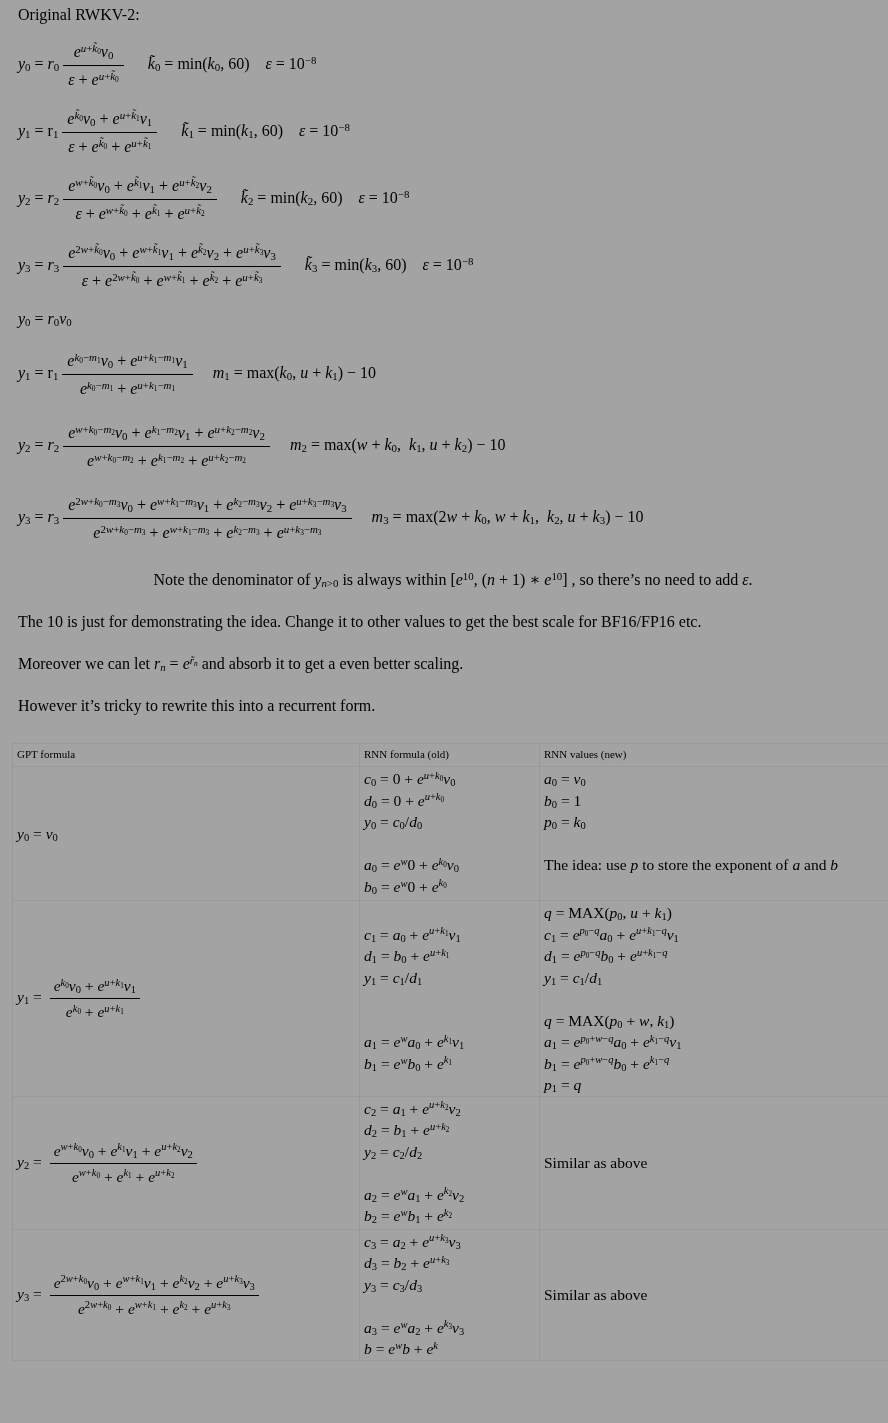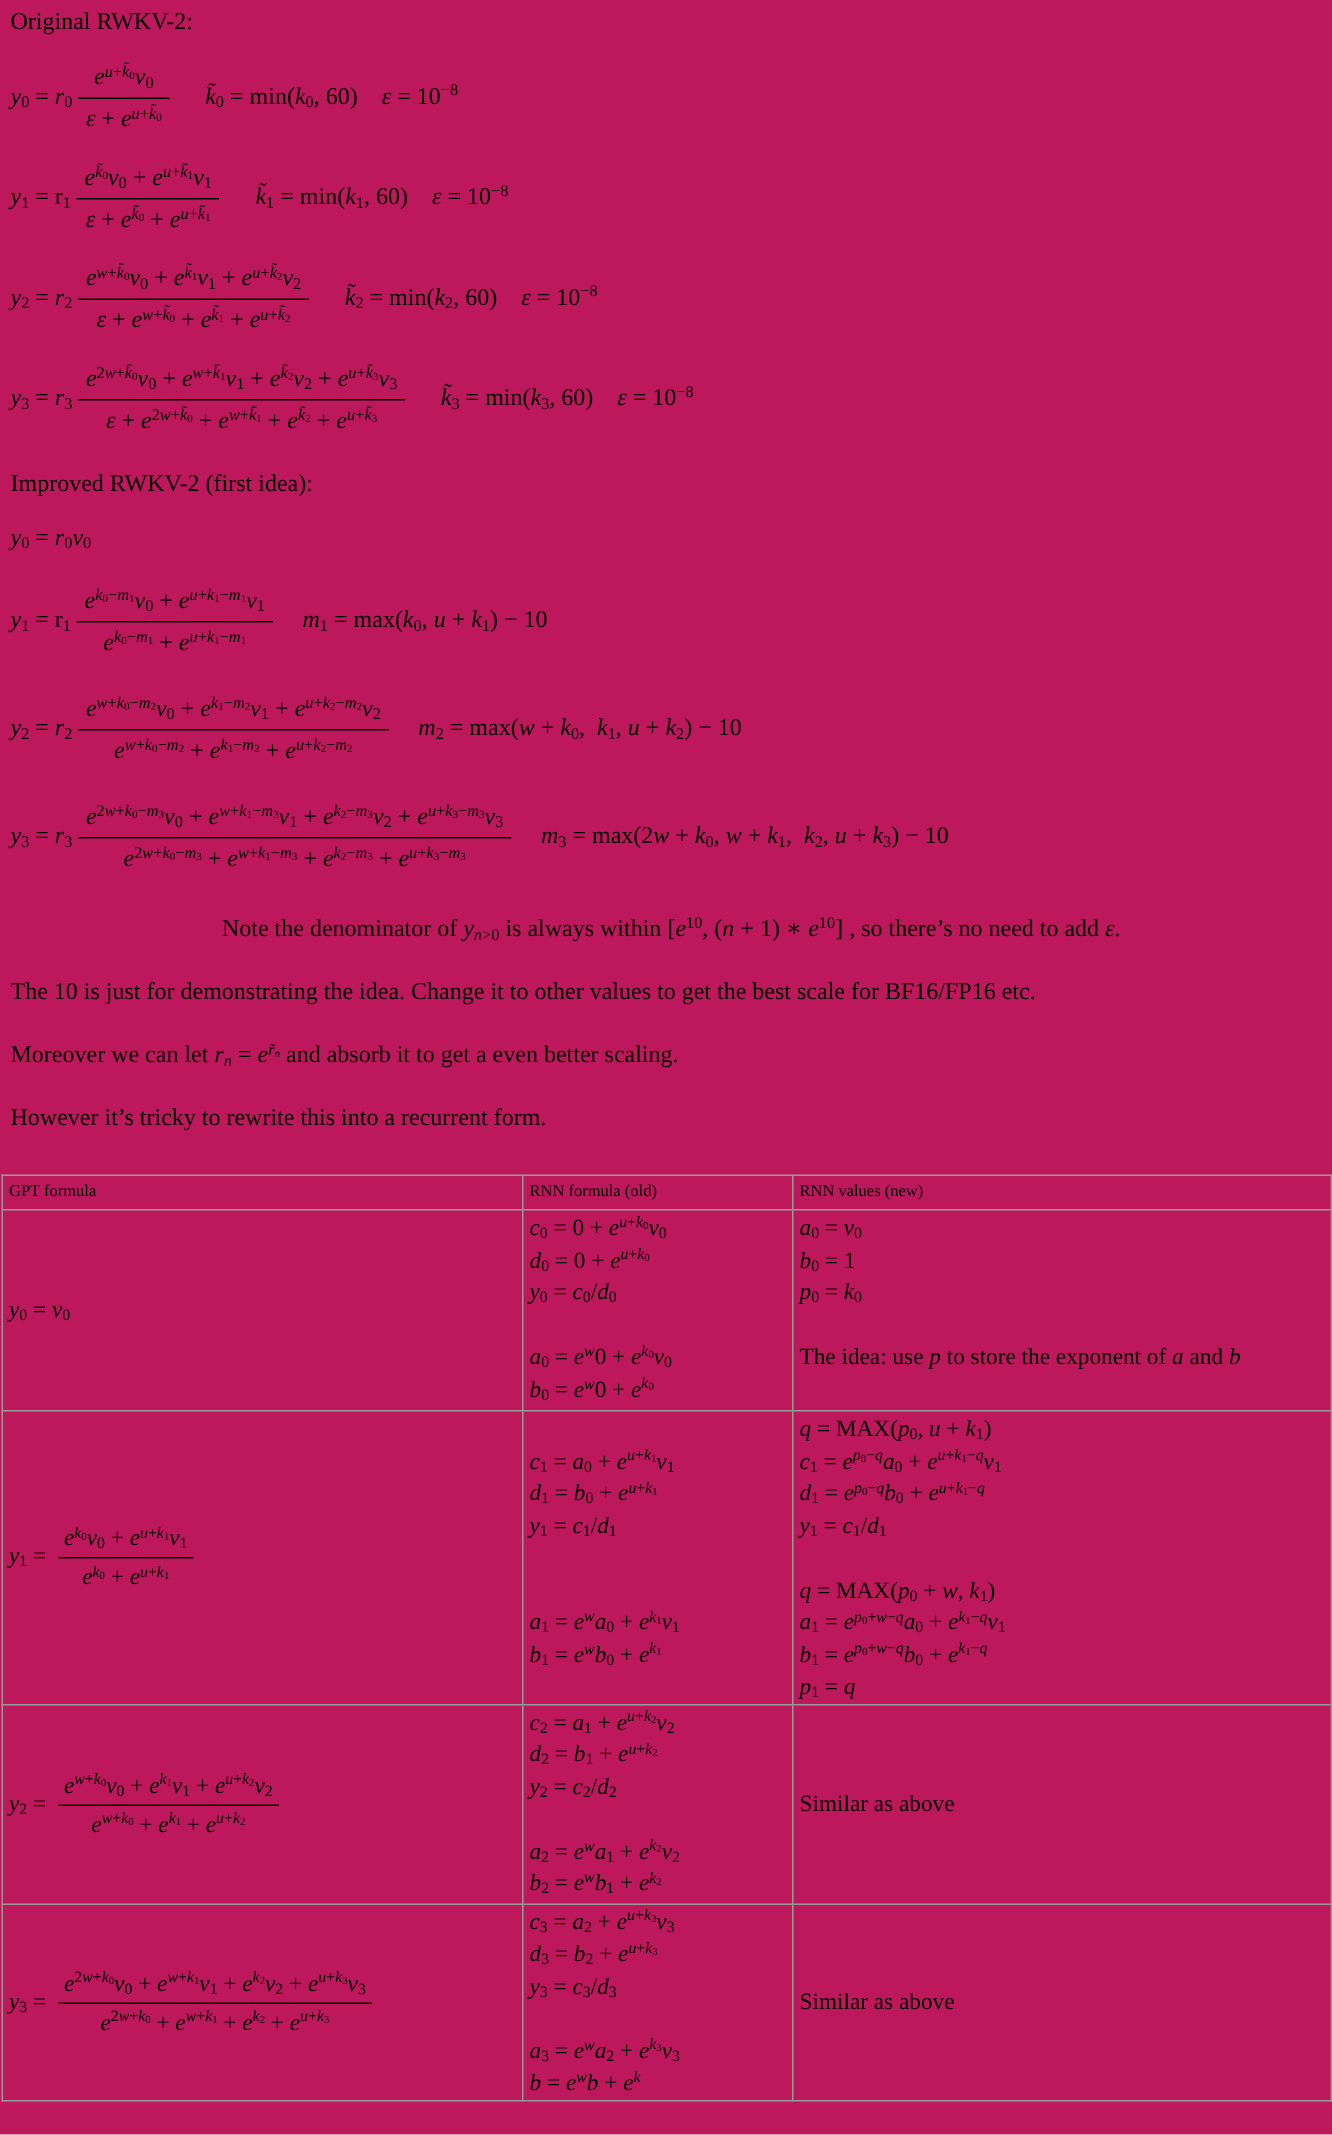--- a/index.html
+++ b/index.html
@@ -2,24 +2,24 @@
 <html><head>
 <meta charset="utf-8">
 <style>
   * { box-sizing: border-box; }
   html, body { margin: 0; padding: 0; background: #ffffff; }
   .page {
     position: relative;
     width: 888px;
     height: 1423px;
     overflow: hidden;
-    background: #be185d;
+    background: #a3a3a3;
     color: #000000;
     font-family: "Liberation Serif", "DejaVu Serif", serif;
-    padding: 5px 0 0 7px;
+    padding: 5px 0 0 18px;
   }
   .title { font-size: 16px; line-height: 20px; }
   .title.sect { margin-top: 20px; }
 
   .eq { font-size: 16px; margin: 14px 0; white-space: nowrap; }
   .eq.single { margin: 16px 0; line-height: 20px; }
   .eq.imp { margin: 19px 0; }
 
   .para { font-size: 16px; line-height: 22px; margin: 20px 0 0; }
   .para.first { margin-top: 24px; text-align: center; }
@@ -77,21 +77,20 @@
         </span></span>  <span class="m"><i>k̃</i><sub>1</sub> = <span class="rm">min</span>(<i>k</i><sub>1</sub>, 60)</span> <span class="m"><i>ε</i> = 10<sup>−8</sup></span></div>
   <div class="eq"><span class="m"><i>y</i><sub>2</sub> = <i>r</i><sub>2</sub><span class="frac">
           <span class="fnum"><i>e</i><sup><i>w</i>+<i>k̃</i><sub>0</sub></sup><i>v</i><sub>0</sub> + <i>e</i><sup><i>k̃</i><sub>1</sub></sup><i>v</i><sub>1</sub> + <i>e</i><sup><i>u</i>+<i>k̃</i><sub>2</sub></sup><i>v</i><sub>2</sub></span>
           <span class="fden"><i>ε</i> + <i>e</i><sup><i>w</i>+<i>k̃</i><sub>0</sub></sup> + <i>e</i><sup><i>k̃</i><sub>1</sub></sup> + <i>e</i><sup><i>u</i>+<i>k̃</i><sub>2</sub></sup></span>
         </span></span>  <span class="m"><i>k̃</i><sub>2</sub> = <span class="rm">min</span>(<i>k</i><sub>2</sub>, 60)</span> <span class="m"><i>ε</i> = 10<sup>−8</sup></span></div>
   <div class="eq"><span class="m"><i>y</i><sub>3</sub> = <i>r</i><sub>3</sub><span class="frac">
           <span class="fnum"><i>e</i><sup>2<i>w</i>+<i>k̃</i><sub>0</sub></sup><i>v</i><sub>0</sub> + <i>e</i><sup><i>w</i>+<i>k̃</i><sub>1</sub></sup><i>v</i><sub>1</sub> + <i>e</i><sup><i>k̃</i><sub>2</sub></sup><i>v</i><sub>2</sub> + <i>e</i><sup><i>u</i>+<i>k̃</i><sub>3</sub></sup><i>v</i><sub>3</sub></span>
           <span class="fden"><i>ε</i> + <i>e</i><sup>2<i>w</i>+<i>k̃</i><sub>0</sub></sup> + <i>e</i><sup><i>w</i>+<i>k̃</i><sub>1</sub></sup> + <i>e</i><sup><i>k̃</i><sub>2</sub></sup> + <i>e</i><sup><i>u</i>+<i>k̃</i><sub>3</sub></sup></span>
         </span></span>  <span class="m"><i>k̃</i><sub>3</sub> = <span class="rm">min</span>(<i>k</i><sub>3</sub>, 60)</span> <span class="m"><i>ε</i> = 10<sup>−8</sup></span></div>
 
-  <div class="title sect">Improved RWKV-2 (first idea):</div>
 
   <div class="eq single"><span class="m"><i>y</i><sub>0</sub> = <i>r</i><sub>0</sub><i>v</i><sub>0</sub></span></div>
   <div class="eq imp"><span class="m"><i>y</i><sub>1</sub> = <span class="rm">r</span><sub>1</sub><span class="frac">
           <span class="fnum"><i>e</i><sup><i>k</i><sub>0</sub>−<i>m</i><sub>1</sub></sup><i>v</i><sub>0</sub> + <i>e</i><sup><i>u</i>+<i>k</i><sub>1</sub>−<i>m</i><sub>1</sub></sup><i>v</i><sub>1</sub></span>
           <span class="fden"><i>e</i><sup><i>k</i><sub>0</sub>−<i>m</i><sub>1</sub></sup> + <i>e</i><sup><i>u</i>+<i>k</i><sub>1</sub>−<i>m</i><sub>1</sub></sup></span>
         </span></span> <span class="m"><i>m</i><sub>1</sub> = <span class="rm">max</span>(<i>k</i><sub>0</sub>, <i>u</i> + <i>k</i><sub>1</sub>) − 10</span></div>
   <div class="eq imp"><span class="m"><i>y</i><sub>2</sub> = <i>r</i><sub>2</sub><span class="frac">
           <span class="fnum"><i>e</i><sup><i>w</i>+<i>k</i><sub>0</sub>−<i>m</i><sub>2</sub></sup><i>v</i><sub>0</sub> + <i>e</i><sup><i>k</i><sub>1</sub>−<i>m</i><sub>2</sub></sup><i>v</i><sub>1</sub> + <i>e</i><sup><i>u</i>+<i>k</i><sub>2</sub>−<i>m</i><sub>2</sub></sup><i>v</i><sub>2</sub></span>
           <span class="fden"><i>e</i><sup><i>w</i>+<i>k</i><sub>0</sub>−<i>m</i><sub>2</sub></sup> + <i>e</i><sup><i>k</i><sub>1</sub>−<i>m</i><sub>2</sub></sup> + <i>e</i><sup><i>u</i>+<i>k</i><sub>2</sub>−<i>m</i><sub>2</sub></sup></span>
         </span></span> <span class="m"><i>m</i><sub>2</sub> = <span class="rm">max</span>(<i>w</i> + <i>k</i><sub>0</sub>, <i>k</i><sub>1</sub>, <i>u</i> + <i>k</i><sub>2</sub>) − 10</span></div>

